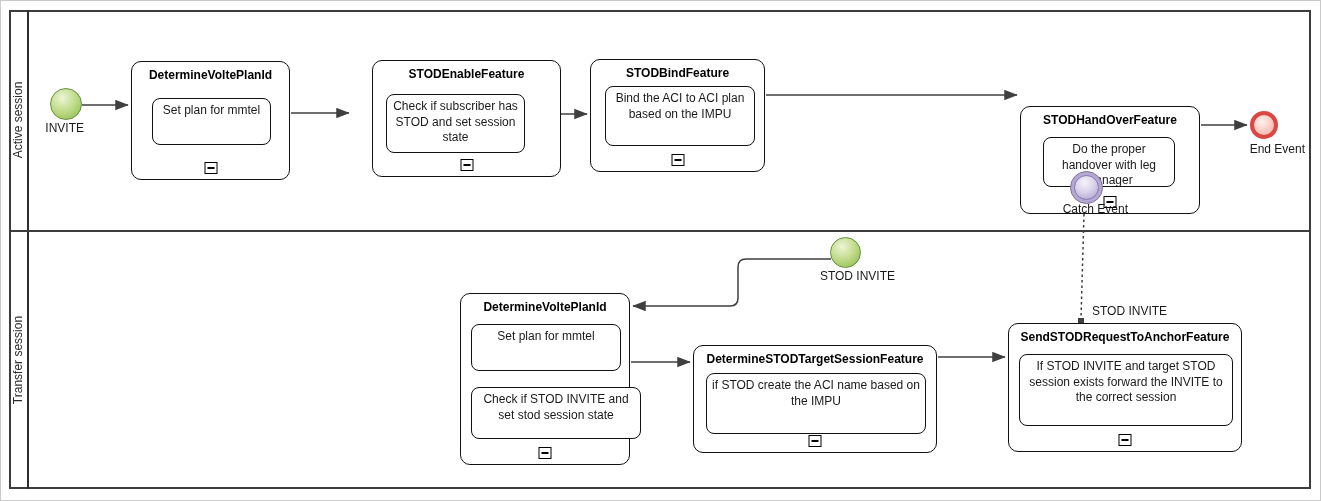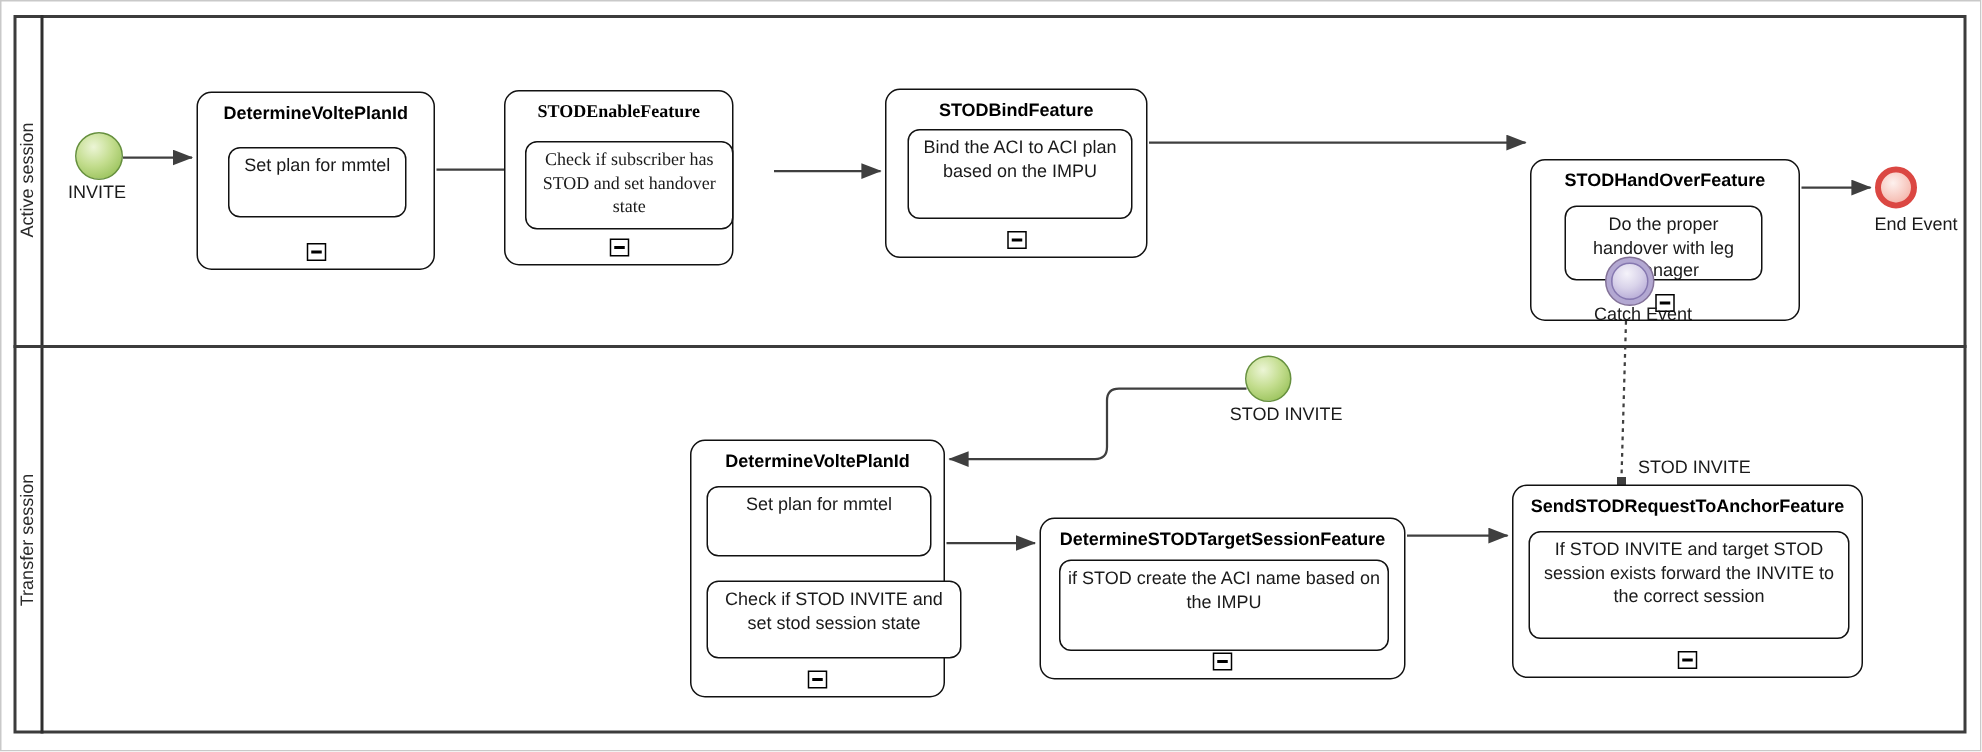--- a/index.html
+++ b/index.html
@@ -76,23 +76,23 @@
 
   <div class="event start-ev" style="left:50px;top:88px;"></div>
   <div class="ev-label" style="left:24px;top:121px;width:60px;">INVITE</div>
 
   <div class="task" style="left:131px;top:61px;width:159px;height:119px;">
     <div class="task-title">DetermineVoltePlanId</div>
     <div class="note" style="left:20px;top:36px;width:119px;height:47px;">Set plan for mmtel</div>
     <div class="minus"></div>
   </div>
 
-  <div class="task" style="left:336px;top:60px;width:153px;height:117px;font-family:Liberation Serif, serif;">
+  <div class="task" style="left:372px;top:60px;width:189px;height:117px;">
     <div class="task-title">STODEnableFeature</div>
-    <div class="note" style="left:13px;top:33px;width:139px;height:59px;">Check if subscriber has STOD and set handover state</div>
+    <div class="note" style="left:13px;top:33px;width:139px;height:59px;">Check if subscriber has STOD and set session state</div>
     <div class="minus"></div>
   </div>
 
   <div class="task" style="left:590px;top:59px;width:175px;height:113px;padding-left:48px;">
     <div class="task-title">STODBindFeature</div>
     <div class="note" style="left:14px;top:26px;width:150px;height:60px;">Bind the ACI to ACI plan based on the IMPU</div>
     <div class="minus"></div>
   </div>
 
   <div class="task" style="left:1020px;top:70px;width:180px;height:108px;margin-top:36px;">

